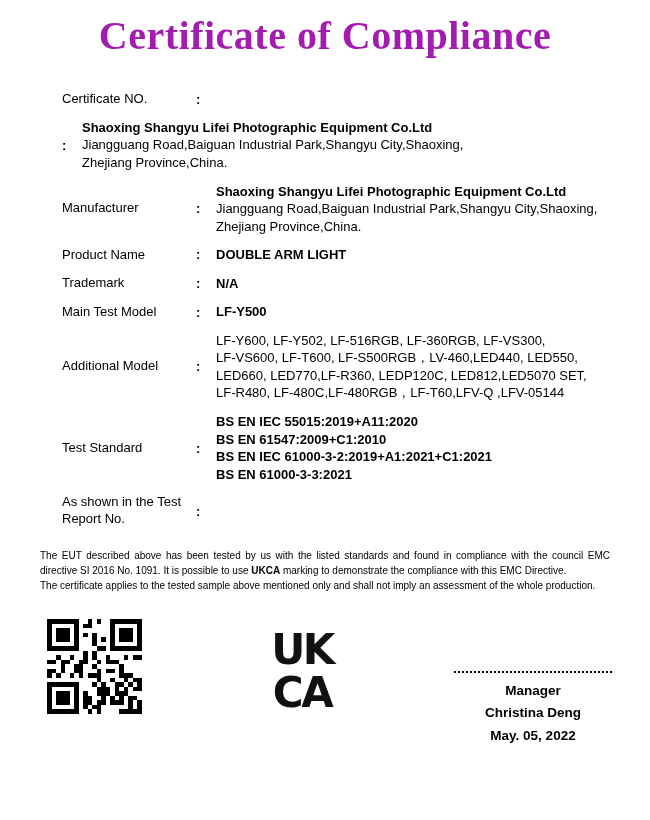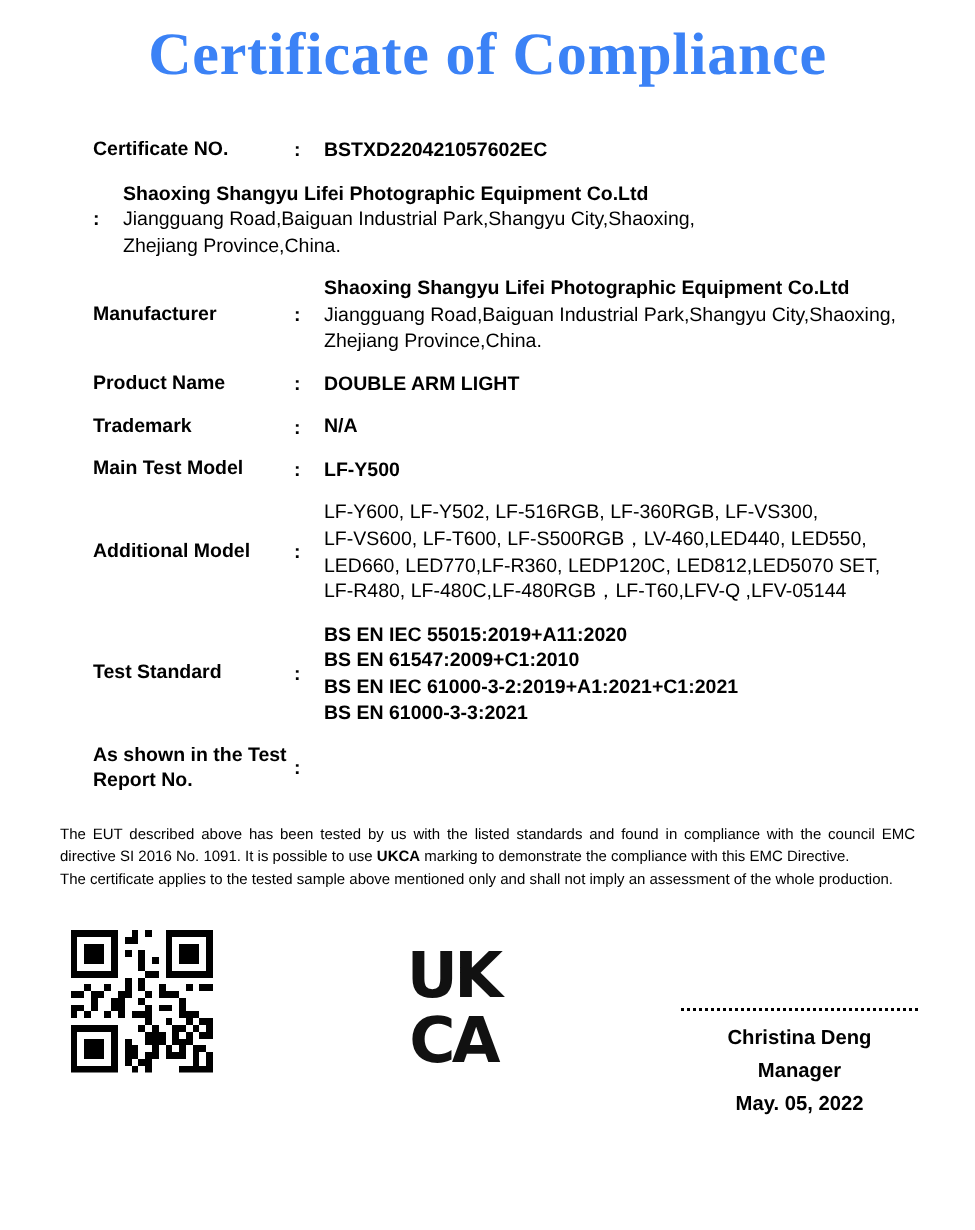--- a/index.html
+++ b/index.html
@@ -12,29 +12,29 @@
     overflow: hidden;
   }
   .page { position: relative; width: 650px; height: 820px; }
 
   .title {
     margin: 12px 0 0 0;
     text-align: center;
     font-family: "Liberation Serif", serif;
     font-size: 40px;
     font-weight: 700;
-    color: #3b82f6;
+    color: #a21caf;
     letter-spacing: 0.5px;
   }
 
   .fields { margin: 32px 0 0 62px; }
   .row { display: flex; align-items: center; margin-bottom: 11px; }
   .row .label {
     width: 134px; flex-shrink: 0;
-    font-size: 13px; font-weight: 700; line-height: 1.3;
+    font-size: 13px; font-weight: 400; line-height: 1.3;
   }
   .row .colon {
     width: 20px; flex-shrink: 0;
     font-size: 13px; font-weight: 700;
   }
   .row .value { font-size: 13px; line-height: 1.35; max-width: 410px; }
   .vline { white-space: nowrap; }
   .vline.bold { font-weight: 700; }
 
   .body-text { margin: 20px 40px 0 40px; }
@@ -63,23 +63,20 @@
 
 <div class="page">
 
   <h1 class="title">Certificate of Compliance</h1>
 
   <div class="fields">
 
     <div class="row">
       <div class="label">Certificate NO.</div>
       <div class="colon">:</div>
-      <div class="value">
-        <div class="vline bold">BSTXD220421057602EC</div>
-      </div>
     </div>
 
     <div class="row">
       <div class="colon">:</div>
       <div class="value">
         <div class="vline bold">Shaoxing Shangyu Lifei Photographic Equipment Co.Ltd</div>
         <div class="vline">Jiangguang Road,Baiguan Industrial Park,Shangyu City,Shaoxing,</div>
         <div class="vline">Zhejiang Province,China.</div>
       </div>
     </div>
@@ -368,20 +365,20 @@
 
     <div class="ukca-wrap">
       <svg viewBox="0 0 100 104">
         <text x="50" y="42" text-anchor="middle">UK</text>
         <text x="50" y="94" text-anchor="middle">CA</text>
       </svg>
     </div>
 
     <div class="sig">
       <div class="sig-line"></div>
+      <div class="sig-text">Manager</div>
       <div class="sig-text">Christina Deng</div>
-      <div class="sig-text">Manager</div>
       <div class="sig-text">May. 05, 2022</div>
     </div>
 
   </div>
 
 </div>
 
 </body></html>

